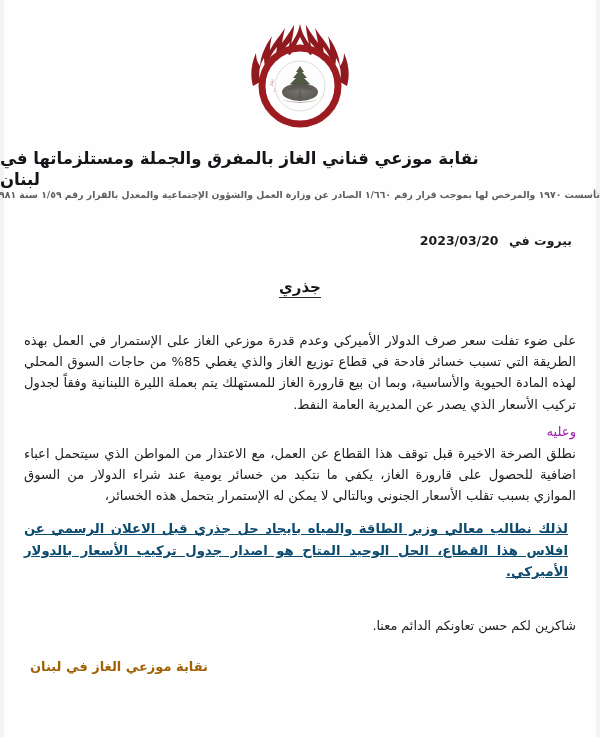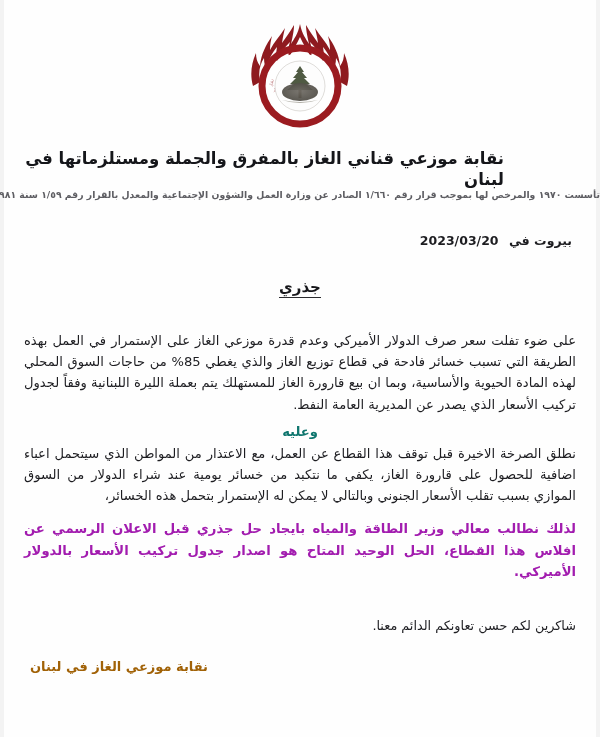--- a/index.html
+++ b/index.html
@@ -39,21 +39,21 @@
     height: 118px;
   }
   .logo svg { display: block; }
 
   
   .org-title {
     position: absolute;
     top: 148px;
     left: 0;
     width: 504px;
-    text-align: right;
+    text-align: left;
     font-family: "DejaVu Sans", "Liberation Sans", sans-serif;
     font-size: 16.5px;
     font-weight: bold;
     color: #15161a;
     letter-spacing: 0px;
     line-height: 1.3;
     direction: rtl;
   }
   .org-sub {
     position: absolute;
@@ -114,33 +114,33 @@
     margin: 0 0 9px 0;
     font-size: 13.1px;
     line-height: 1.62;
     color: #1d1d21;
     text-align: justify;
     text-justify: inter-word;
   }
 
   .mid-word {
     margin: 2px 0 4px 0;
-    text-align: center;
     font-size: 13.1px;
-    font-weight: bold;
-    color: #0f766e;
+    font-weight: normal;
+    color: #a21caf;
     direction: rtl;
   }
   p.bold-para {
-    margin: 12px 0 0 0;
+    margin: 12px 8px 0 0;
     font-size: 13.2px;
     font-weight: bold;
     line-height: 1.62;
-    color: #a21caf;
+    color: #0c4a6e;
     text-align: justify;
+    text-decoration: underline;
   }
 
   
   .closing {
     position: absolute;
     top: 618px;
     right: 24px;
     left: 24px;
     direction: rtl;
     font-size: 12.8px;

